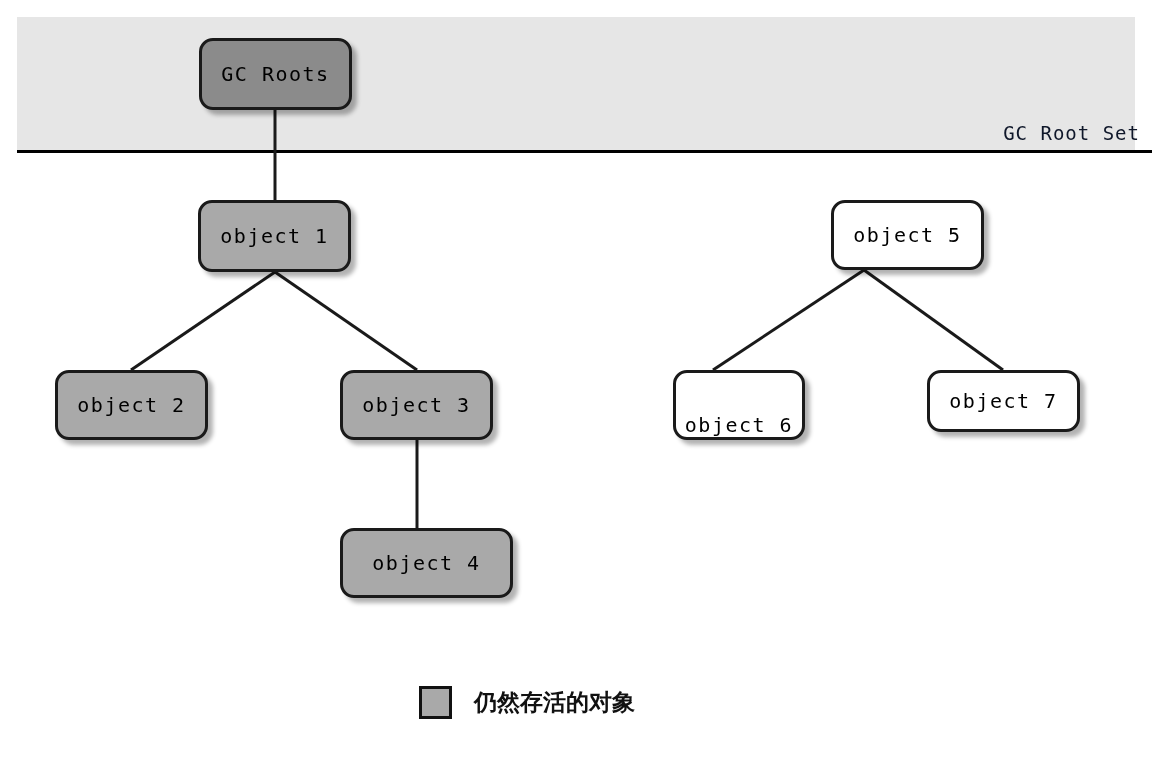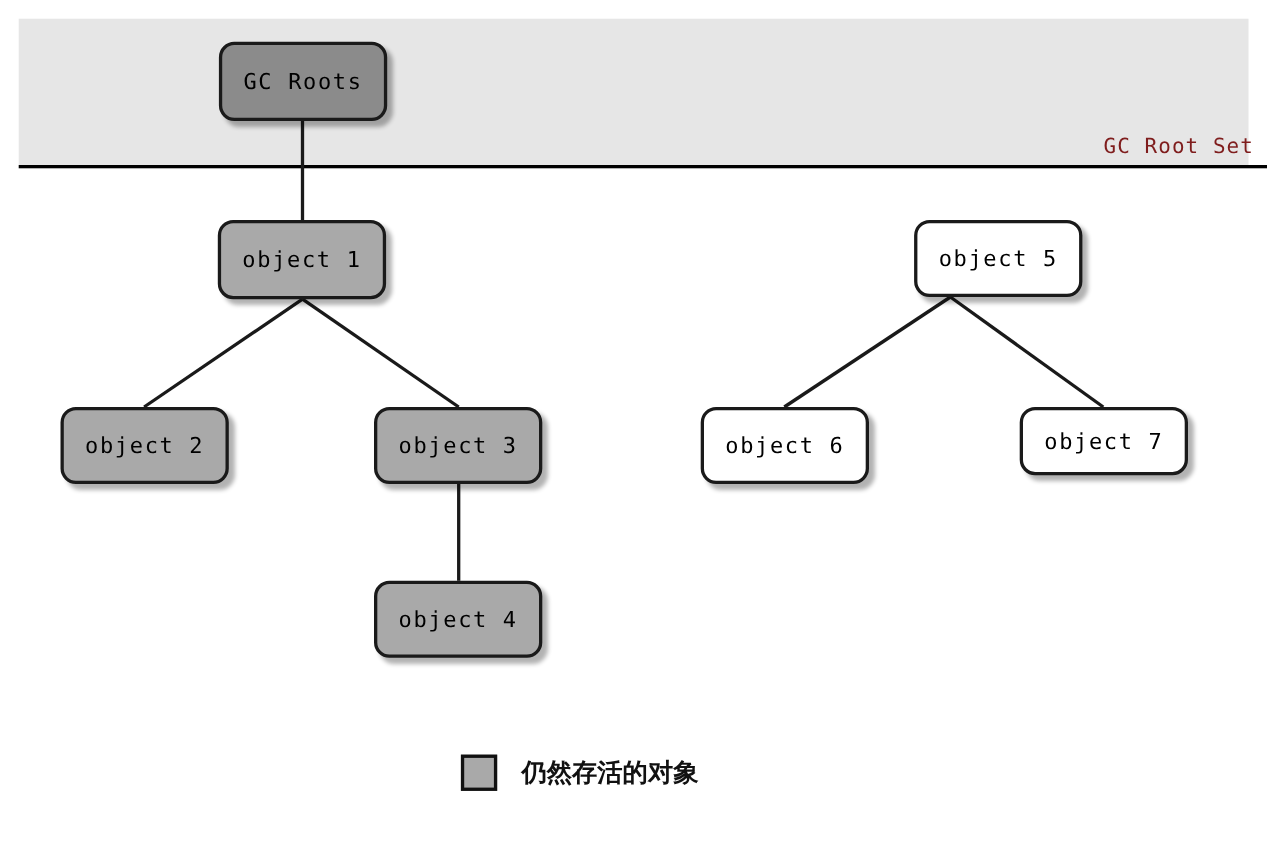--- a/index.html
+++ b/index.html
@@ -32,21 +32,21 @@
     width: 1135px;
     height: 3px;
     background: #000000;
   }
   #root-set-label {
     position: absolute;
     right: 12px;
     top: 122px;
     font-size: 19px;
     letter-spacing: 1px;
-    color: #7f1d1d;
+    color: #0f172a;
     white-space: nowrap;
     font-family: "DejaVu Sans Mono", "Liberation Mono", monospace;
   }
 
   
   #edges {
     position: absolute;
     left: 0;
     top: 0;
     width: 1152px;
@@ -126,27 +126,27 @@
       </div>
       <div class="node alive" style="left: 198px; top: 200px; width: 153px; height: 72px; align-items: center;">
         <span>object 1</span>
       </div>
       <div class="node alive" style="left: 55px; top: 370px; width: 153px; height: 70px;">
         <span>object 2</span>
       </div>
       <div class="node alive" style="left: 340px; top: 370px; width: 153px; height: 70px;">
         <span>object 3</span>
       </div>
-      <div class="node alive" style="left: 340px; top: 528px; width: 153px; height: 70px;">
+      <div class="node alive" style="left: 340px; top: 528px; width: 173px; height: 70px;">
         <span>object 4</span>
       </div>
       <div class="node dead" style="left: 787px; top: 200px; width: 153px; height: 70px; margin-left: 44px;">
         <span>object 5</span>
       </div>
-      <div class="node dead" style="left: 637px; top: 370px; width: 153px; height: 70px;">
+      <div class="node dead" style="left: 673px; top: 370px; width: 132px; height: 70px; align-items: flex-end;">
         <span>object 6</span>
       </div>
       <div class="node dead" style="left: 927px; top: 370px; width: 153px; height: 62px;">
         <span>object 7</span>
       </div>
     </div>
 
   <div id="legend">
       <div class="legend-row">
         <div class="legend-swatch alive"></div>

